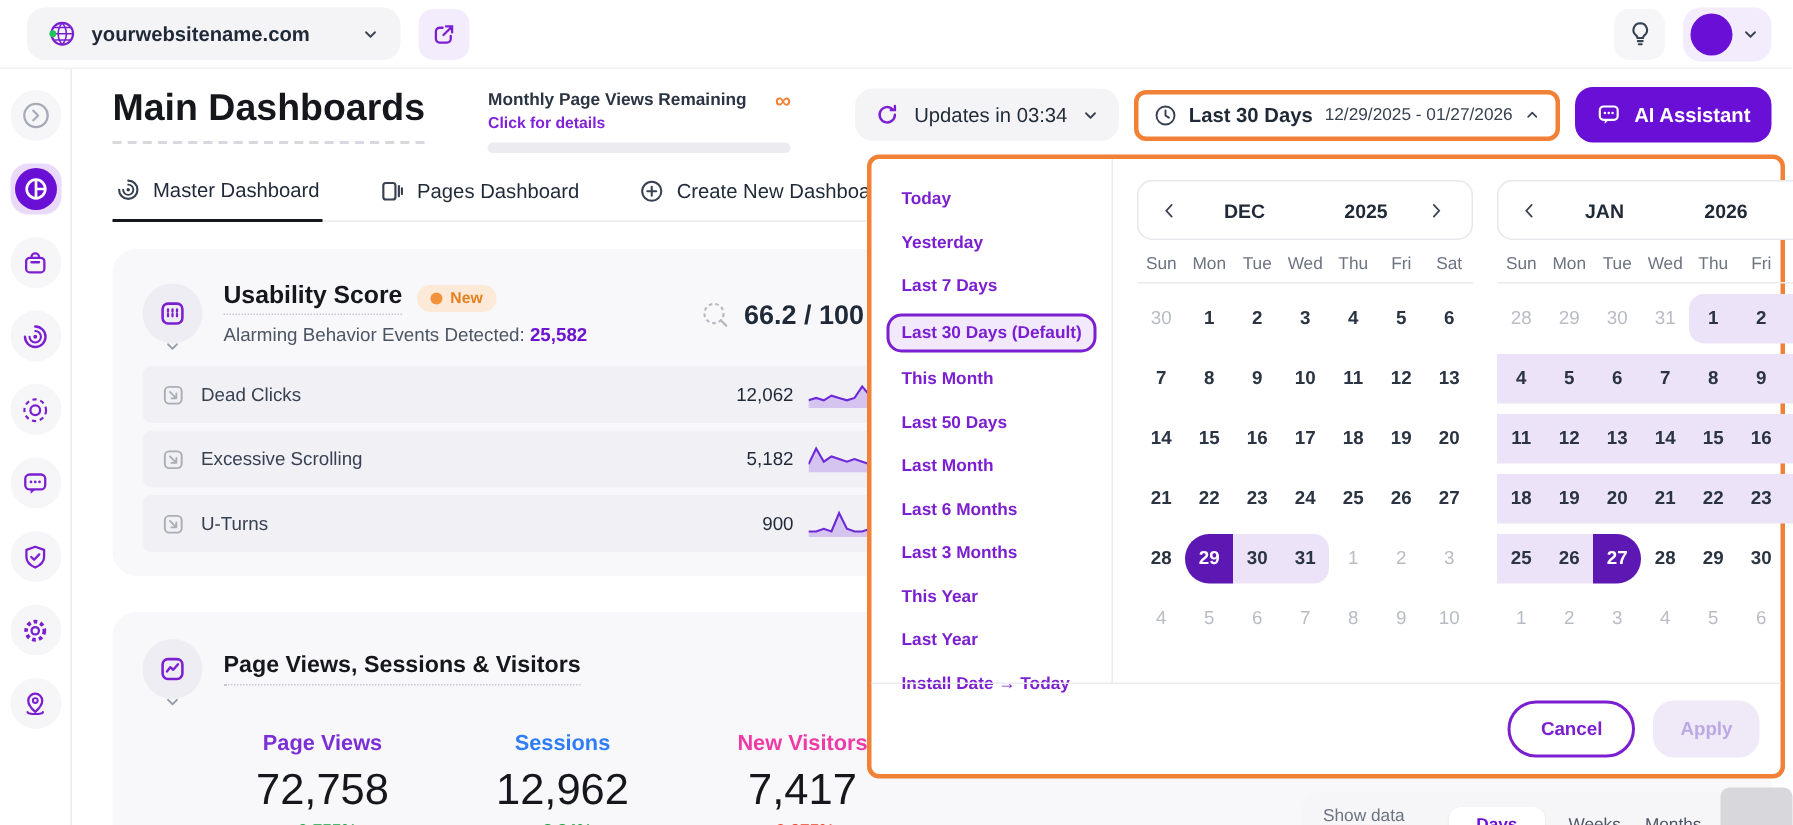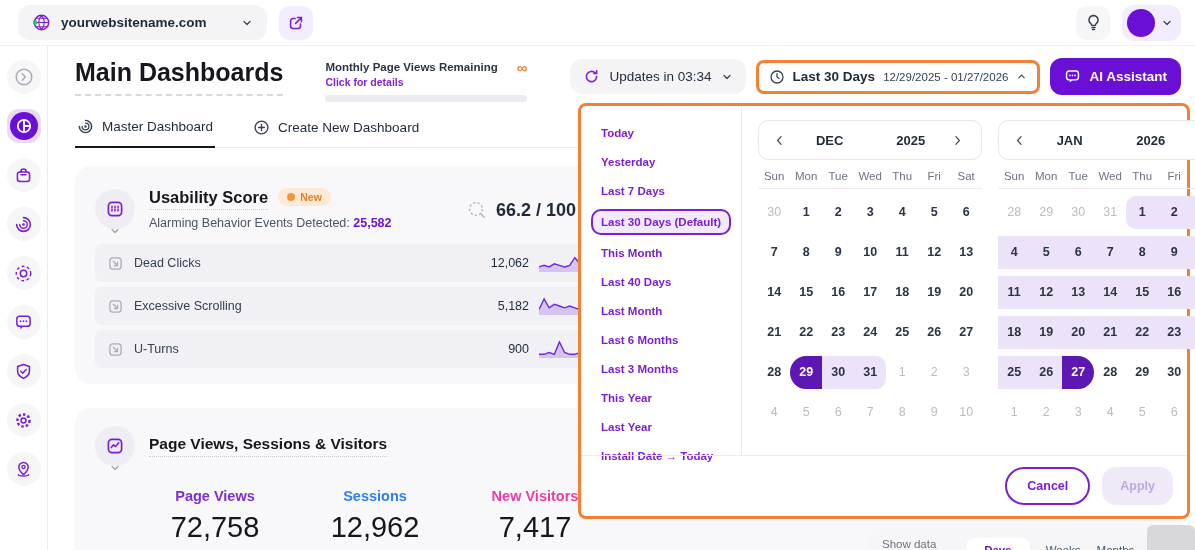--- a/index.html
+++ b/index.html
@@ -58,21 +58,21 @@
     padding:0 2px 11px 2px; cursor:pointer; }
   .tab.active { border-bottom:2px solid #15171c; margin-bottom:-1px; font-weight:400; }
 
   
   .card { background:#f8f8fa; border-radius:16px; margin-top:18px; padding:12px 20px 16px; position:relative; }
   .u-head { display:flex; align-items:center; gap:14px; min-height:62px; }
   .icon-bubble { position:relative; width:40px; height:40px; }
   .icon-bubble .circ { width:40px; height:40px; border-radius:50%; background:#efedf4;
     display:flex; align-items:center; justify-content:center; }
   .icon-bubble .tiny-chev { position:absolute; left:14px; bottom:-8px; }
-  .u-title-row { display:flex; align-items:flex-start; gap:10px; }
+  .u-title-row { display:flex; align-items:center; gap:10px; }
   .u-title { font-size:16.5px; font-weight:700; color:#15171c;
     border-bottom:1.5px dotted #c9c9d1; padding-bottom:2px; }
   .badge-new { display:flex; align-items:center; gap:5px; background:#fde9d8;
     border-radius:10px; padding:3px 9px; font-size:10.5px; font-weight:700; color:#e4801f; }
   .badge-new .dot { width:8px; height:8px; border-radius:50%; background:#f3923c; }
   .u-sub { font-size:12.5px; color:#4b5563; margin-top:6px; }
   .u-sub b { color:#6d15cf; font-weight:700; }
   .score-group { position:absolute; left:392px; top:16px; display:flex; align-items:center; gap:9px; }
   .score-text { font-size:18px; font-weight:700; color:#1f2937; }
   .donut { width:56px; height:56px; border-radius:50%; position:relative; margin-left:6px; }
@@ -327,20 +327,29 @@
             <path d="M10 2.8a7.2 7.2 0 11-7.2 7.2" stroke="#374151" stroke-width="1.7" stroke-linecap="round"></path>
             <path d="M10 6a4 4 0 11-4 4" stroke="#374151" stroke-width="1.5" stroke-linecap="round"></path>
             <circle cx="10" cy="10" r="1.4" fill="#374151"></circle>
           </svg>
         </span>
         <span>Master Dashboard</span>
       </div>
       <div class="tab">
         <span>
           <svg width="17" height="17" viewBox="0 0 20 20" fill="none">
+            <rect x="3" y="3.5" width="9.5" height="13" rx="2" stroke="#374151" stroke-width="1.7"></rect>
+            <path d="M15.2 6v8M17.6 7.8v4.4" stroke="#374151" stroke-width="1.7" stroke-linecap="round"></path>
+          </svg>
+        </span>
+        <span>Pages Dashboard</span>
+      </div>
+      <div class="tab">
+        <span>
+          <svg width="17" height="17" viewBox="0 0 20 20" fill="none">
             <circle cx="10" cy="10" r="7.5" stroke="#374151" stroke-width="1.6"></circle>
             <path d="M10 6.5v7M6.5 10h7" stroke="#374151" stroke-width="1.6" stroke-linecap="round"></path>
           </svg>
         </span>
         <span>Create New Dashboard</span>
       </div>
     </div>
 
   <div class="card">
     <div class="u-head">
@@ -569,21 +578,21 @@
 <div class="gray-block"></div>
 
 <div class="panel">
   <div class="panel-body">
     <div class="presets" id="presets">
         <div class="preset">Today</div>
         <div class="preset">Yesterday</div>
         <div class="preset">Last 7 Days</div>
         <div class="preset sel">Last 30 Days (Default)</div>
         <div class="preset">This Month</div>
-        <div class="preset">Last 40 Days</div>
+        <div class="preset">Last 50 Days</div>
         <div class="preset">Last Month</div>
         <div class="preset">Last 6 Months</div>
         <div class="preset">Last 3 Months</div>
         <div class="preset">This Year</div>
         <div class="preset">Last Year</div>
         <div class="preset">Install Date → Today</div>
       </div>
     <div class="cals" id="cals">
         <div class="month">
           <div class="m-head">

